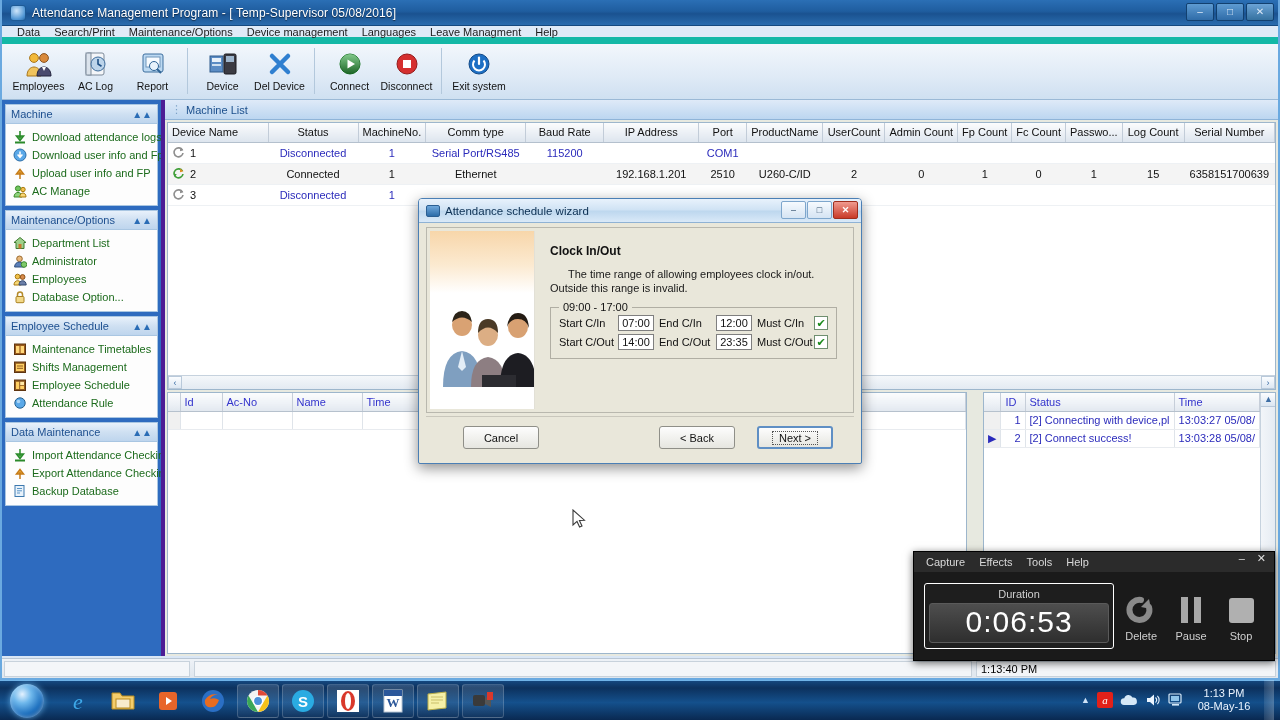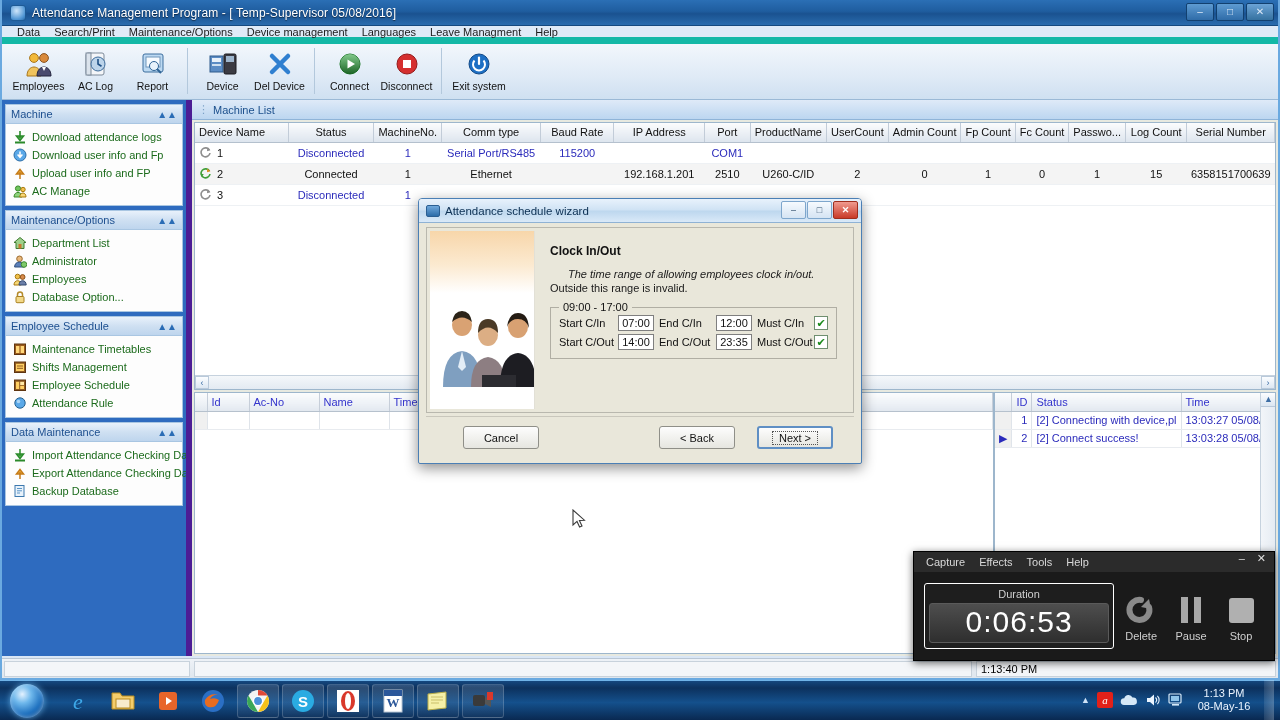--- a/index.html
+++ b/index.html
@@ -70,22 +70,22 @@
   .tbar-item {
     width:57px; text-align:center; padding-top:3px; cursor:pointer;
     font-size:10.5px; color:#111;
   }
   .tbar-ico { height:30px; display:flex; align-items:center; justify-content:center;}
   .tbar-label { margin-top:1px; }
   
   .appbody { position:absolute; left:0; top:100px; right:0; bottom:22px; display:flex; }
   
   .sidebar {
-    width:190px; background:#2e6bbf;
-    border-right:6px solid #4c1d95;
+    width:163px; background:#2e6bbf;
+    border-right:4px solid #4c1d95;
     padding:4px 3px 6px 3px;
     overflow:hidden;
   }
   .panel { margin-bottom:4px; }
   .panel-head {
     height:20px;
     background:linear-gradient(to bottom,#e8f1fb,#cfe0f2 50%,#bed5ed);
     border:1px solid #a9c6e2;
     display:flex; align-items:center; justify-content:space-between;
     padding:0 5px;
@@ -127,21 +127,21 @@
   table.grid tr.alt td { background:#f4f4f4; color:#111; }
   .dev-cell { text-align:left !important; color:#111 !important; display:flex; align-items:center; gap:5px; height:20px;}
   .hscroll {
     position:absolute; left:0; right:0; bottom:0; height:14px;
     background:linear-gradient(to bottom,#f4f7fa,#e3eaf2);
     border-top:1px solid #c6d2de; display:flex; align-items:center; justify-content:space-between;
   }
   .hs-btn { width:14px; height:13px; text-align:center; line-height:13px; color:#3d6ea5; font-size:9px; cursor:pointer;
     background:linear-gradient(to bottom,#fbfdff,#dde7f2); border:1px solid #b9c9da;}
   
-  .lower { flex:1; display:flex; margin:0 2px 2px 2px; gap:0; min-height:0; }
+  .lower { flex:1; display:flex; margin:0 2px 2px 2px; gap:16px; min-height:0; }
   .lower-left { width:800px; background:#fff; border:1px solid #9db6cc; overflow:hidden; position:relative;}
   .lower-right { flex:1; background:#fff; border:1px solid #9db6cc; overflow:hidden; position:relative;}
   table.minigrid { width:100%; border-collapse:collapse; font-size:11px;}
   table.minigrid th {
     background:linear-gradient(to bottom,#fbfcfd,#edf1f6 60%,#e2e8ef);
     border-right:1px solid #c6ced9; border-bottom:1px solid #b6c1cd;
     font-weight:normal; color:#3333cc; height:18px; padding:0 4px; text-align:left;
   }
   table.minigrid td {
     border-right:1px solid #dfe4ea; border-bottom:1px solid #e8ebef;
@@ -198,21 +198,21 @@
   .dlg-art {
     width:120px; background:#fff; margin:3px; position:relative; overflow:hidden;
     border-right:1px solid #e2e0d6;
   }
   .art-top { position:absolute; left:0; top:0; right:0; height:62px;
     background:linear-gradient(to bottom,#f6cf9b,#fbe6c8 55%,#ffffff 100%); opacity:.85;}
   .art-ppl { position:absolute; left:8px; bottom:22px; width:106px; height:78px; }
   .dlg-main { flex:1; padding:16px 12px 0 12px; }
   .dlg-h { font-size:12px; font-weight:bold; color:#111; margin-bottom:9px; }
   .dlg-p { font-size:11px; color:#1a1a1a; line-height:14px; margin-bottom:12px; }
-  .dlg-p .ind { display:block; text-indent:18px;font-style:italic; }
+  .dlg-p .ind { display:block; text-indent:18px; }
   .groupbox {
     border:1px solid #b0aea3; margin-right:4px; padding:7px 8px 8px 8px;
     position:relative;
   }
   .gb-legend {
     position:absolute; top:-7px; left:8px; background:#e9e7da; padding:0 4px;
     font-size:11px; color:#111;
   }
   .gb-row { display:flex; align-items:center; gap:5px; margin-bottom:3px; font-size:11px; color:#111; }
   .gb-row:last-child { margin-bottom:0; }

